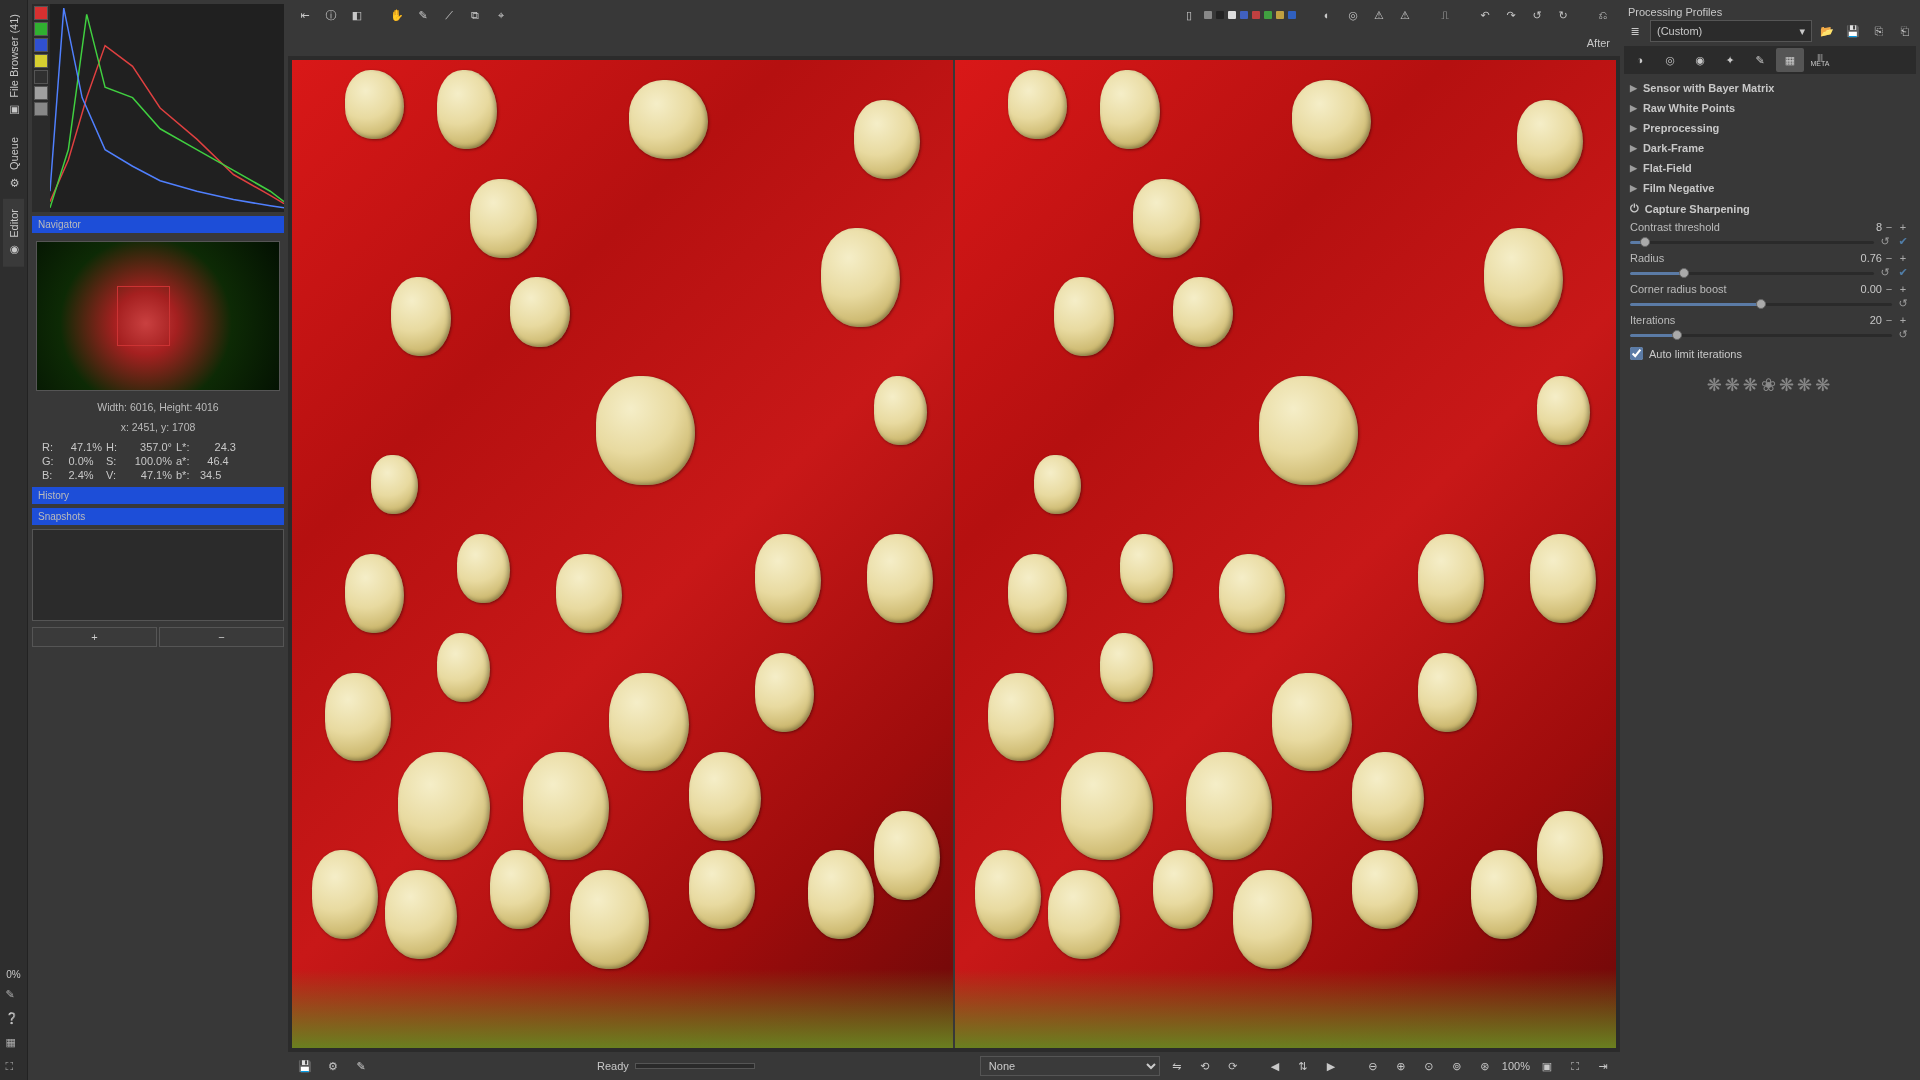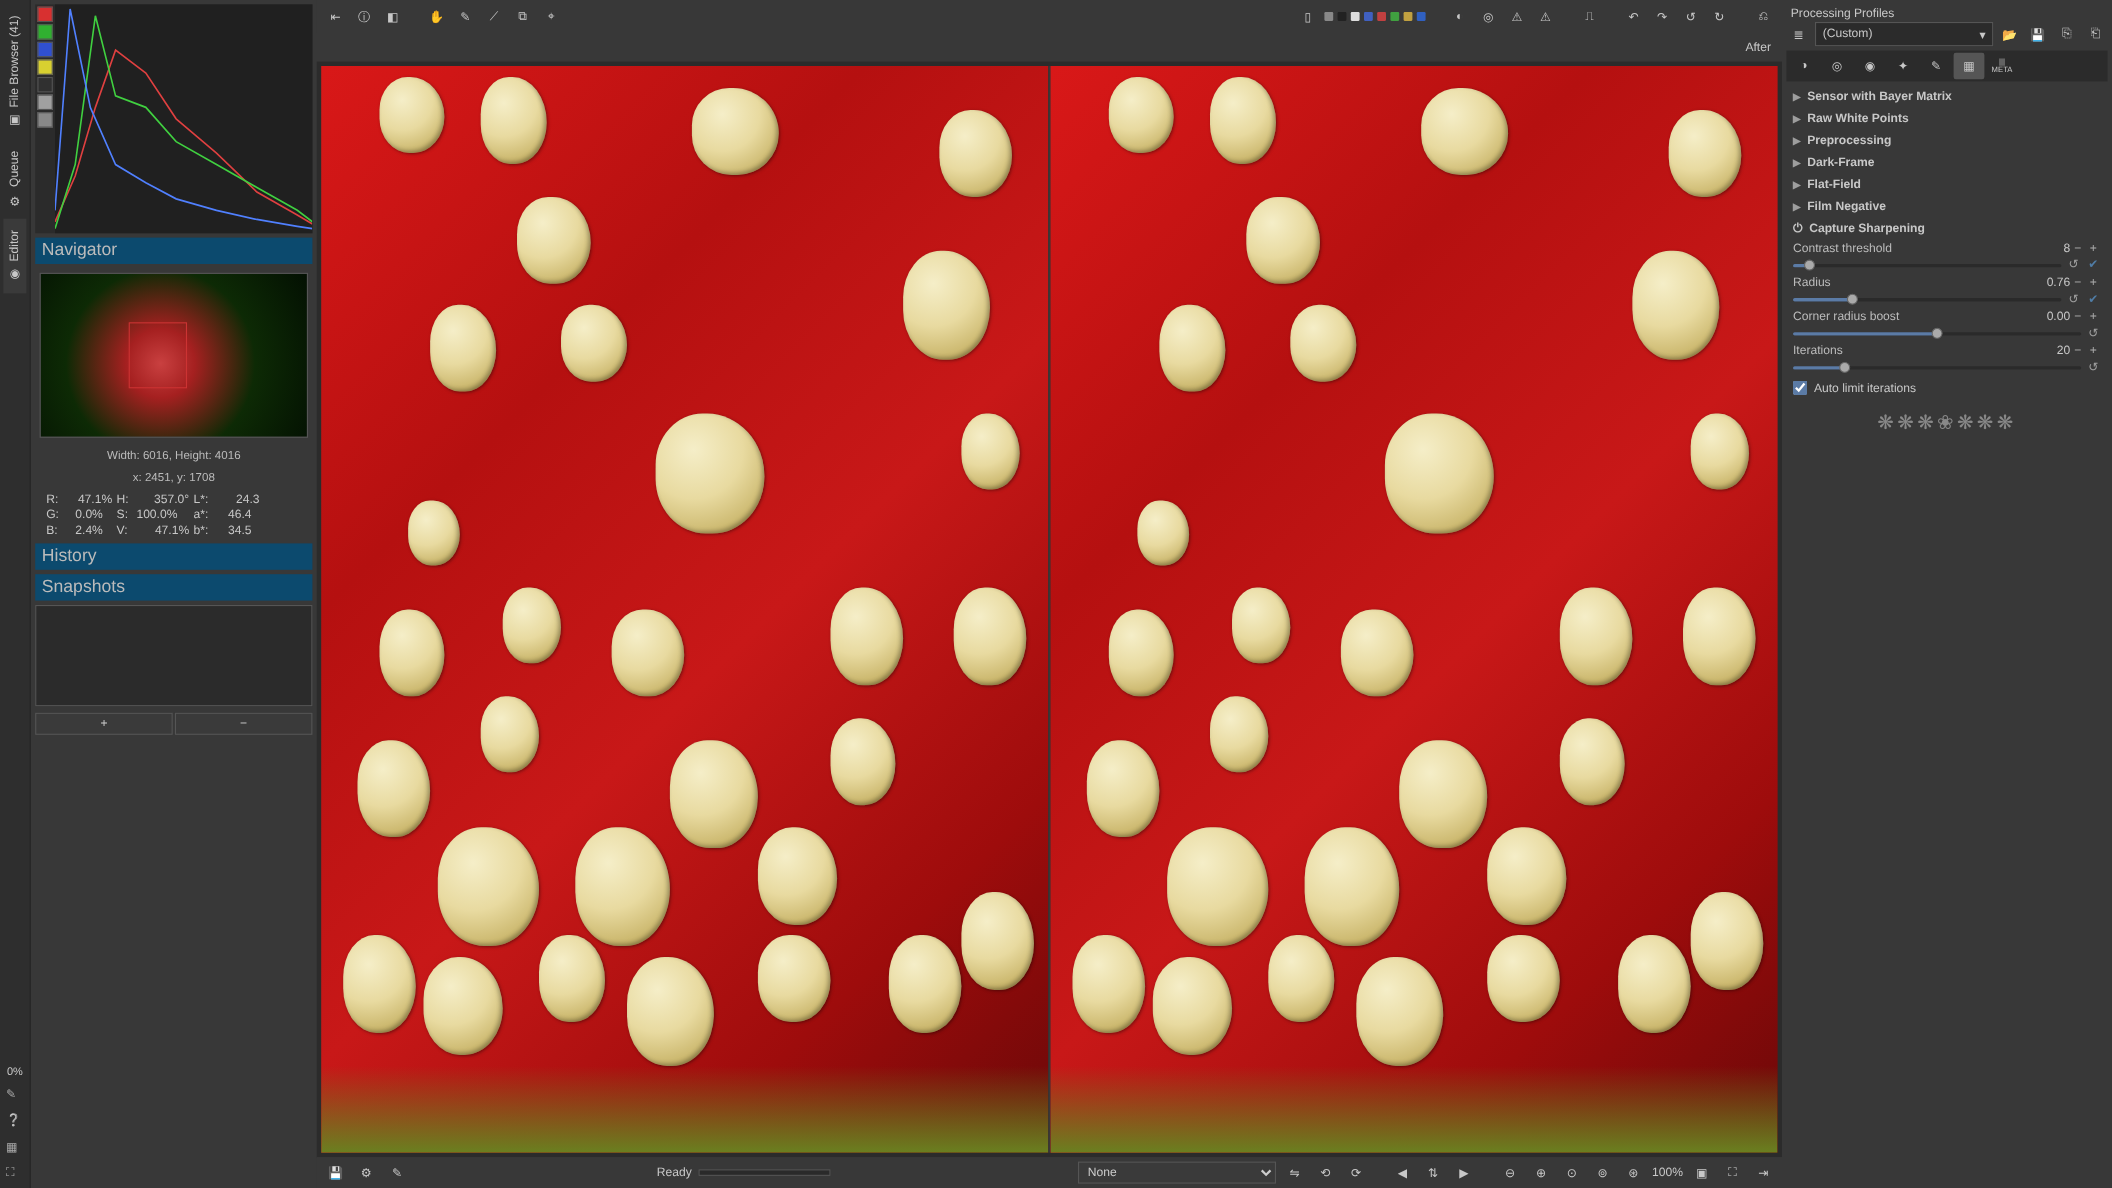--- a/index.html
+++ b/index.html
@@ -5,21 +5,21 @@
 *{margin:0;padding:0;box-sizing:border-box;font-family:Arial,sans-serif;font-size:11px;color:#c8c8c8;user-select:none}
 body{background:#414141;width:1920px;height:1080px;overflow:hidden;display:flex}
 .vtab-strip{width:28px;background:#2e2e2e;display:flex;flex-direction:column;align-items:center;padding-top:4px;border-right:1px solid #222}
 .vtab{writing-mode:vertical-rl;transform:rotate(180deg);padding:10px 4px;cursor:pointer;color:#aaa;display:flex;align-items:center;gap:6px}
 .vtab.active{background:#3a3a3a;color:#ddd}
 .left-pane{width:260px;background:#383838;display:flex;flex-direction:column;padding:4px;gap:4px}
 .histogram{height:208px;background:#2b2b2b;display:flex}
 .hist-swatches{width:18px;display:flex;flex-direction:column;gap:2px;padding:2px}
 .hist-sw{width:14px;height:14px;border:1px solid #555;cursor:pointer}
 .hist-plot{flex:1;background:#202020;position:relative;overflow:hidden}
-.panel-head{background:#0c4a6e;padding:3px 6px;font-size:16px;color:#bbb}
+.panel-head{background:#1d4ed8;padding:3px 6px;font-size:10px;color:#bbb}
 .nav-thumb{height:150px;margin:4px;background:radial-gradient(circle at 45% 55%,#c94040 0%,#a52020 20%,#0d2a05 55%,#031002 100%);border:1px solid #555;position:relative}
 .nav-rect{position:absolute;left:33%;top:30%;width:22%;height:40%;border:1px solid #c33}
 .nav-info{text-align:center;font-size:10.5px;padding:2px;color:#bbb}
 .nav-grid{padding:2px 10px;display:grid;grid-template-columns:14px 42px 14px 48px 20px 36px;row-gap:2px;column-gap:4px;font-size:10.5px}
 .nav-grid span{white-space:nowrap}
 .history-body{flex:1;background:#2b2b2b;border:1px solid #555;overflow:auto}
 .hist-row{display:flex;justify-content:space-between;padding:3px 6px;border-bottom:1px solid #444;cursor:pointer}
 .hist-row.sel{background:#5b6b7b}
 .snap-body{height:92px;background:#2b2b2b;border:1px solid #555}
 .snap-btns{display:flex;gap:2px;margin-top:2px}
@@ -122,29 +122,29 @@
   <div class="nav-grid">
     <span>R:</span>
       <span style="text-align:right">47.1%</span>
     <span>H:</span>
       <span style="text-align:right">357.0°</span>
     <span>L*:</span>
       <span style="text-align:right">24.3</span>
     <span>G:</span>
       <span style="text-align:center">0.0%</span>
     <span>S:</span>
-      <span style="">100.0%</span>
+      <span style="text-align:right">100.0%</span>
     <span>a*:</span>
       <span style="text-align:center">46.4</span>
     <span>B:</span>
       <span style="text-align:center">2.4%</span>
     <span>V:</span>
       <span style="text-align:right">47.1%</span>
     <span>b*:</span>
-      <span style="text-align:center">34.5</span>
+      <span style="text-align:left">34.5</span>
   </div>
 
   <div class="panel-head">History</div>
 
   <div class="panel-head">Snapshots</div>
   <div class="snap-body"></div>
   <div class="snap-btns">
     <button>+</button>
     <button>−</button>
   </div>

